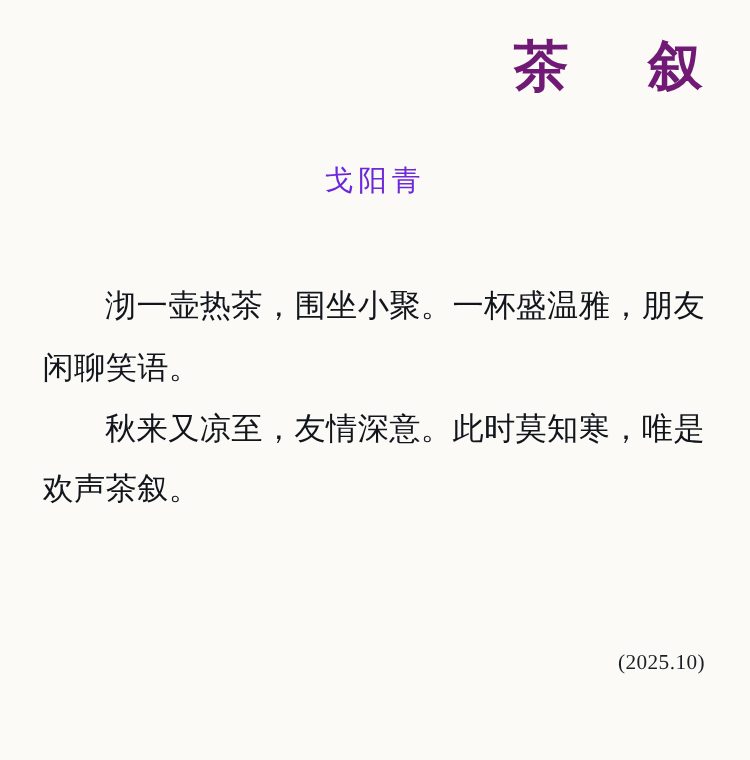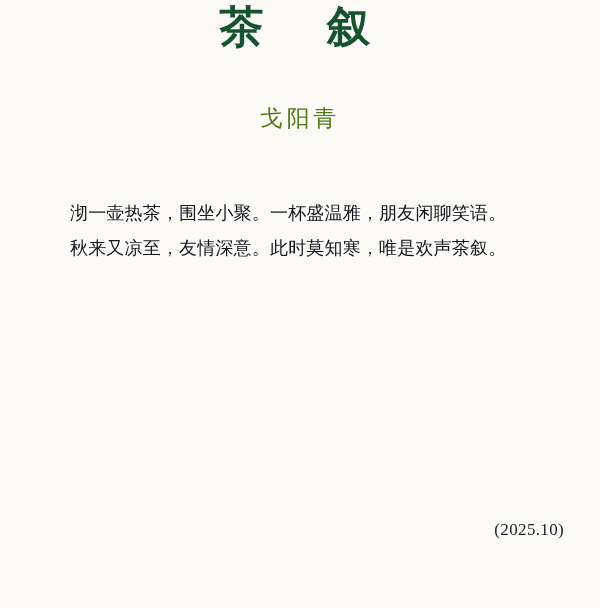--- a/index.html
+++ b/index.html
@@ -17,43 +17,44 @@
   }
   .page {
     width: 600px;
     height: 608px;
     box-sizing: border-box;
     padding: 0 28px;
     position: relative;
     display: block;
   }
   .title {
-    text-align: center;
+    text-align: right;
     font-size: 44px;
     font-weight: 700;
     letter-spacing: 0.22em;
     margin: 0;
+    padding-top: 26px;
     line-height: 1.25;
-    color: #14532d;
+    color: #701a75;
   }
   .author {
     text-align: center;
     font-size: 23px;
     font-weight: 400;
     letter-spacing: 0.16em;
     margin: 0;
     padding-top: 48px;
-    color: #4d7c0f;
+    color: #6d28d9;
   }
   .body-text {
     margin: 0;
     padding-top: 62px;
   }
   .para {
-    font-size: 18px;
+    font-size: 25px;
     line-height: 1.95;
     letter-spacing: 0.01em;
     text-indent: 2em;
     margin: 0;
     padding: 0 8px 0 6px;
     text-align: justify;
     color: #12161c;
   }
   .date {
     position: absolute;

